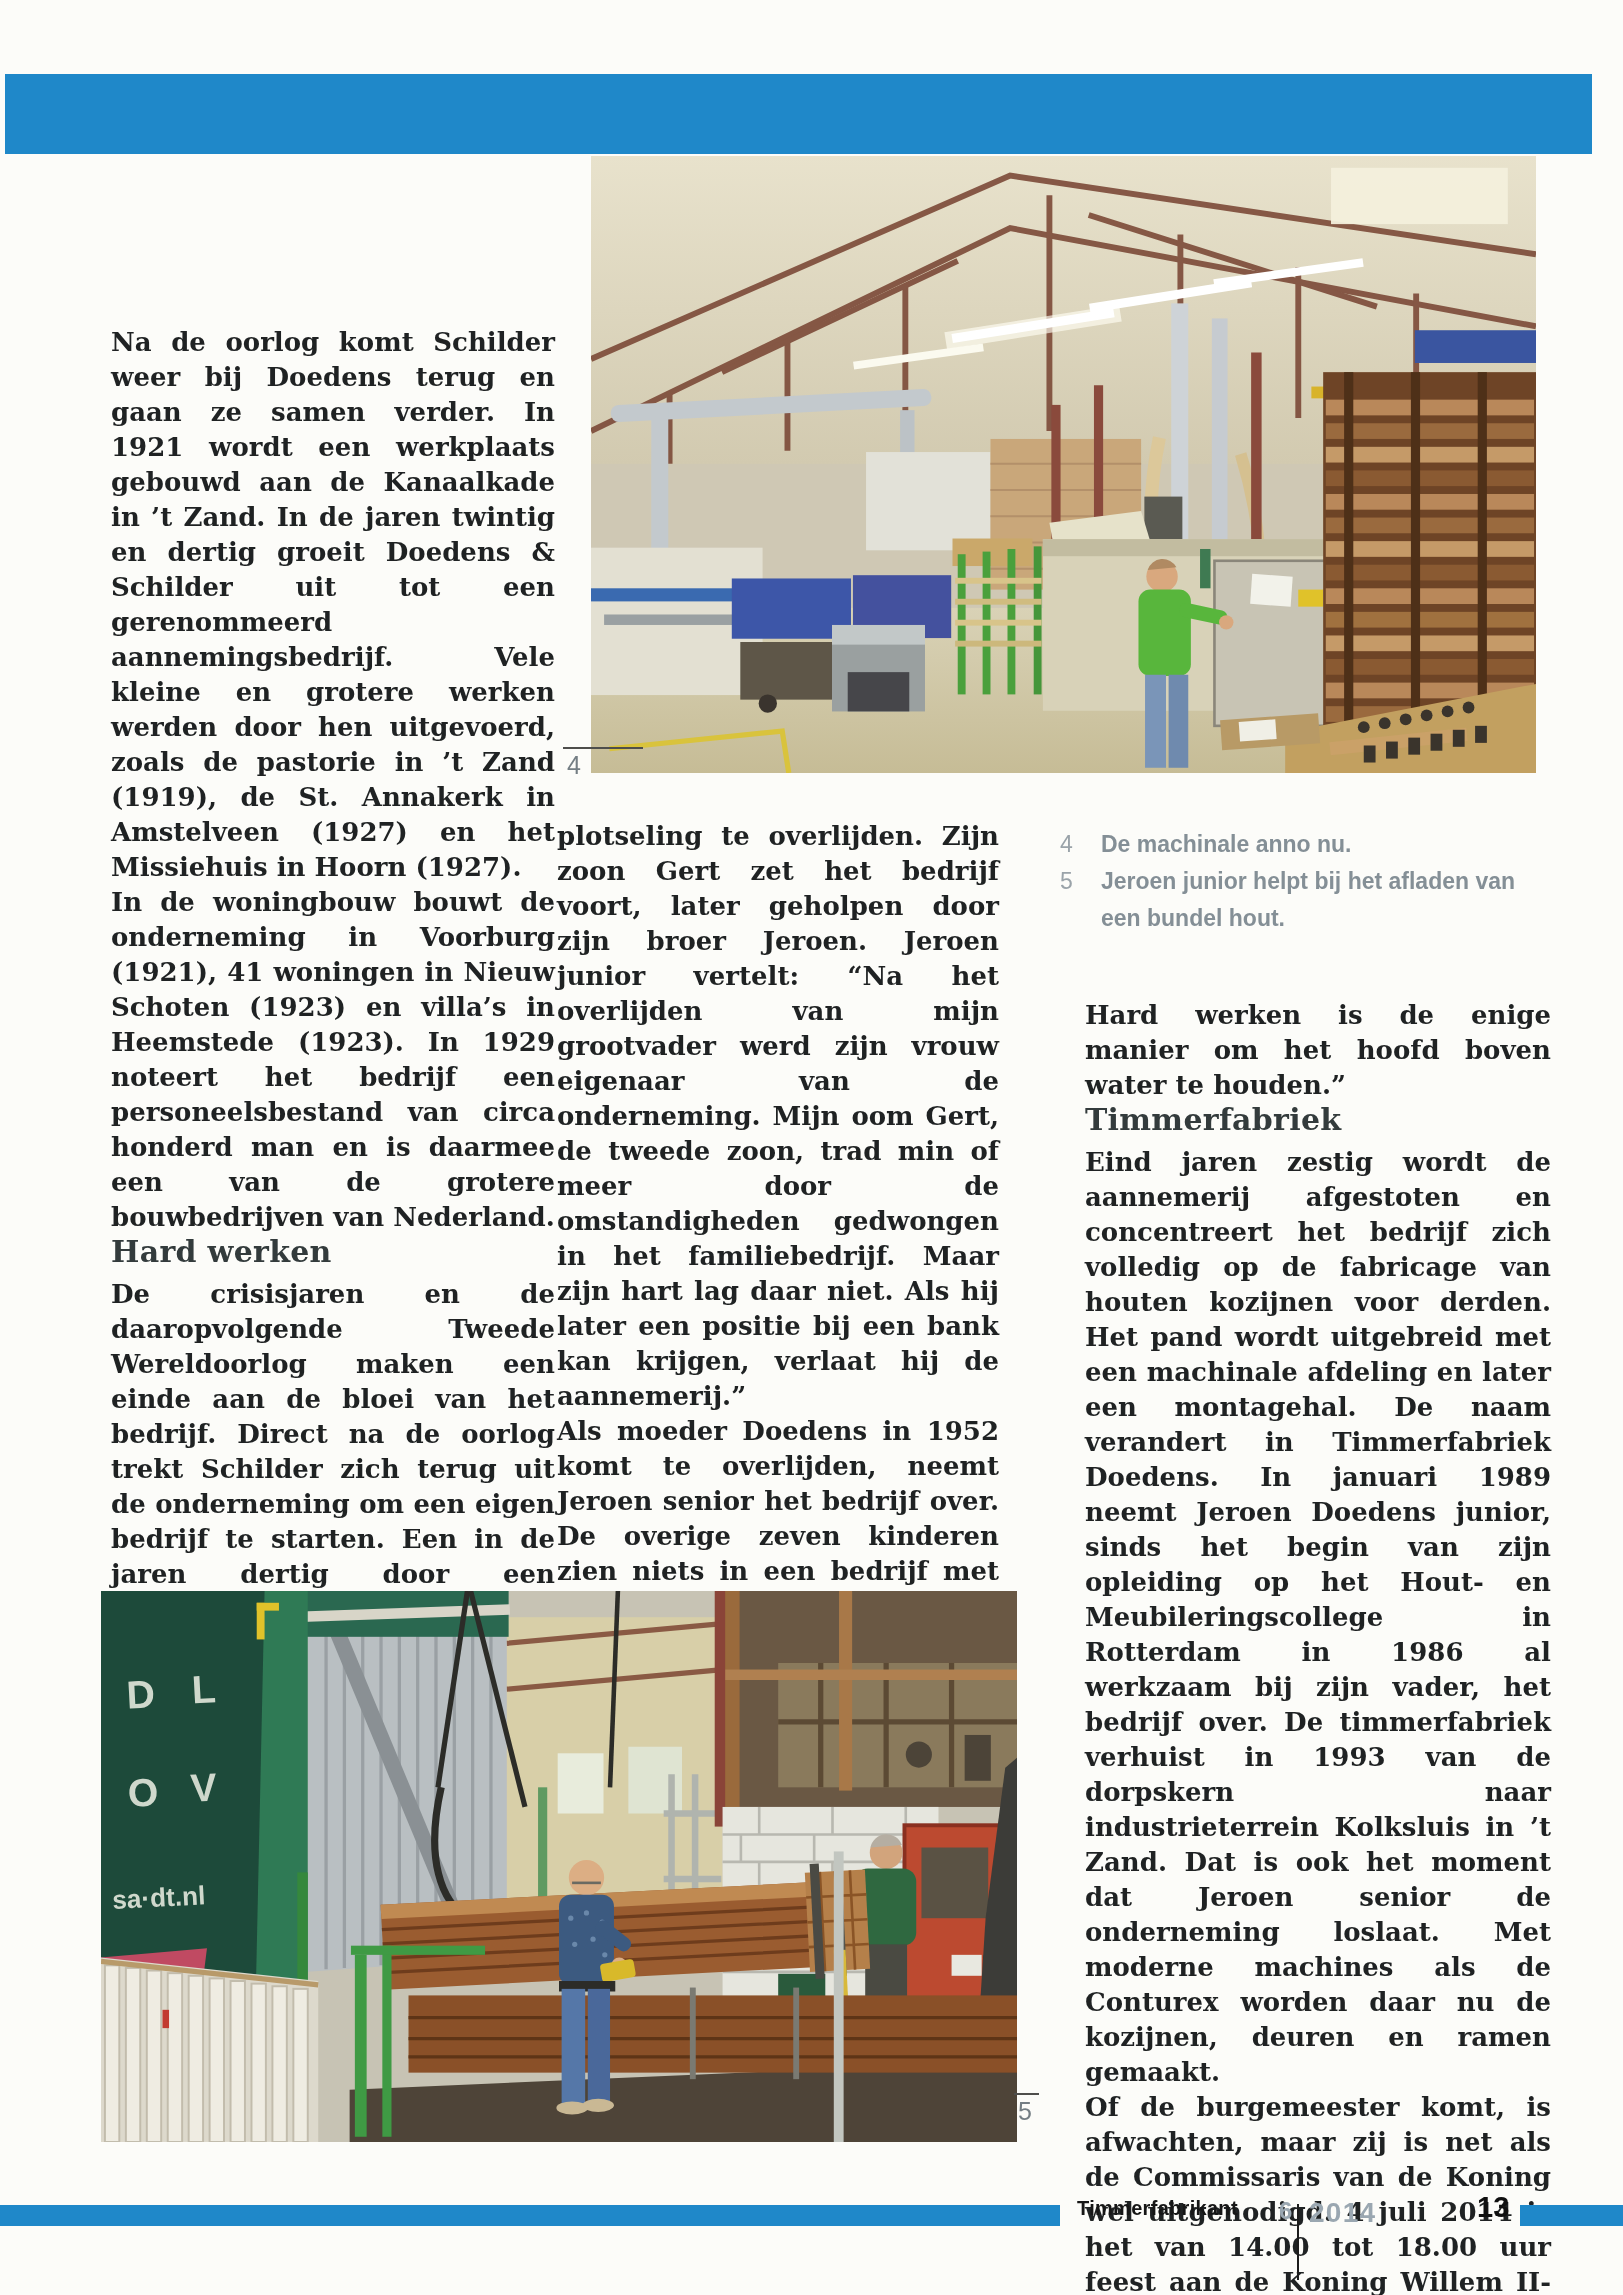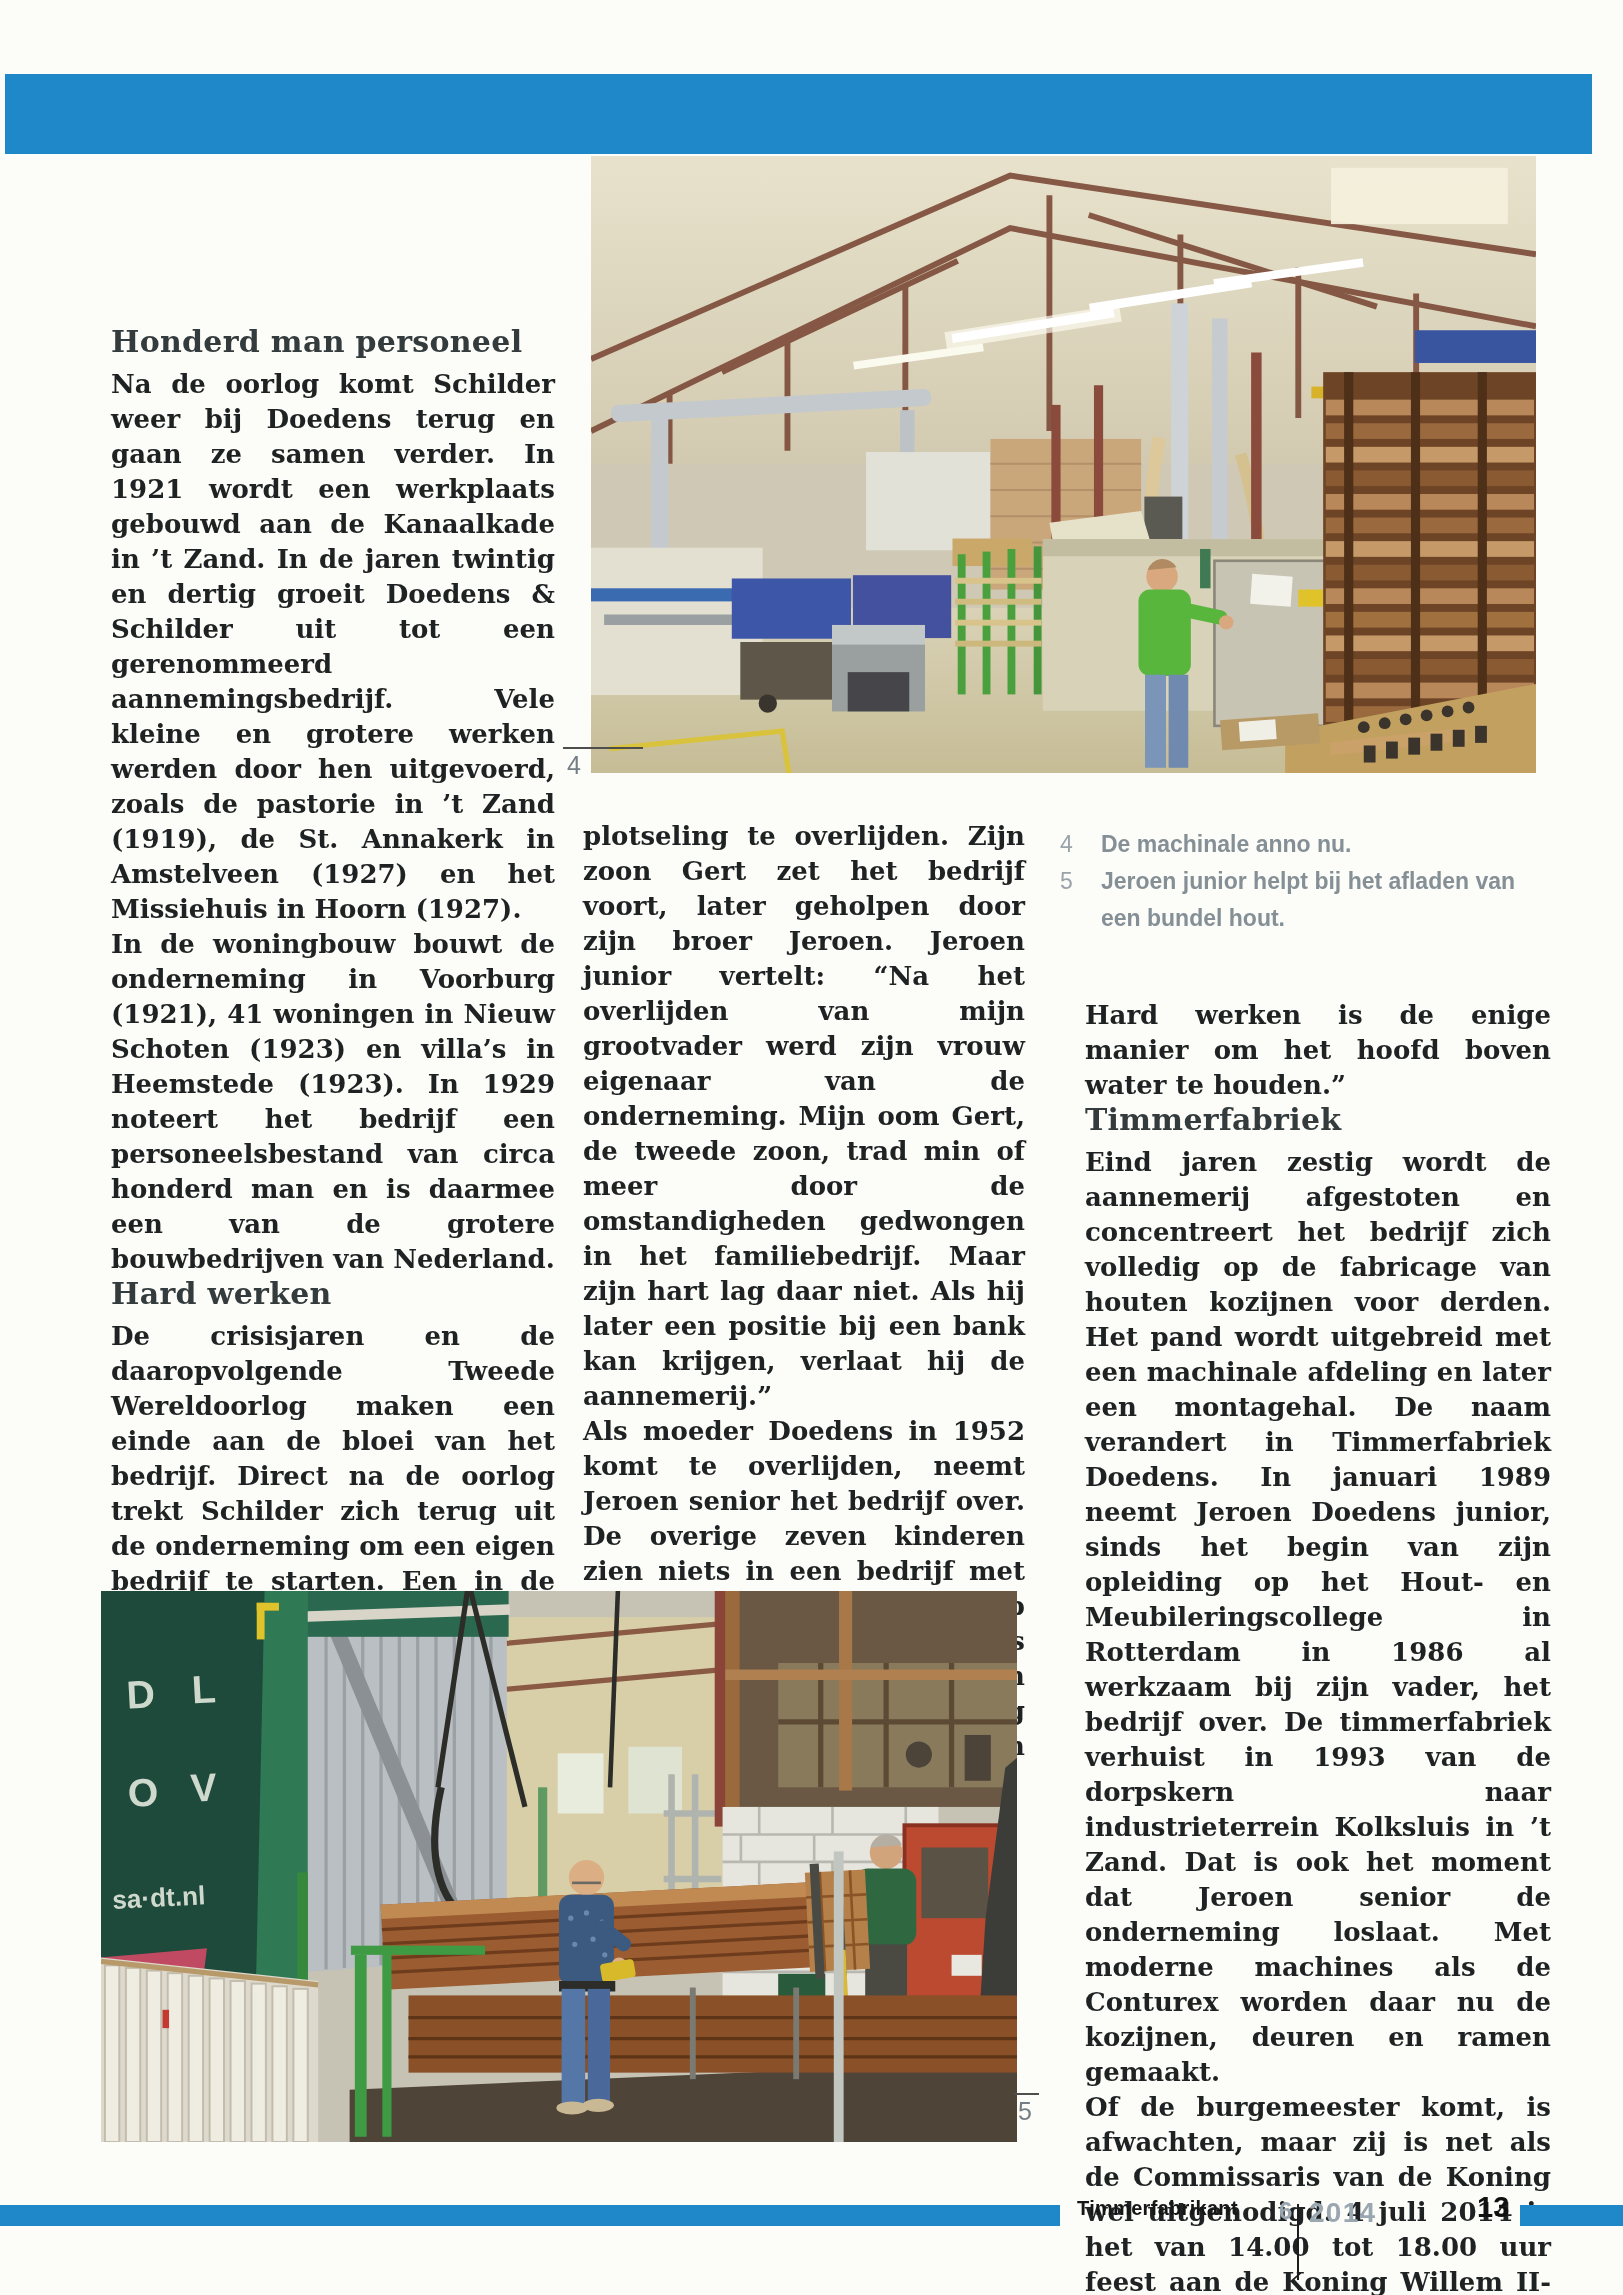--- a/index.html
+++ b/index.html
@@ -8,21 +8,21 @@
   .band{position:absolute;background:#1f88c9;}
   #band-top{left:5.2px;top:74px;width:1587px;height:80px;}
 
   .photo{position:absolute;overflow:hidden;background:#cfc8b4;}
   #photo-top{left:591px;top:156px;width:945px;height:617px;}
   #photo-bottom{left:101px;top:1591px;width:916px;height:551px;}
   .photo svg{display:block;width:100%;height:100%;}
 
   .col{position:absolute;text-align:justify;color:#1f2223;font-size:26px;line-height:35px;}
   #col1{left:111px;top:325px;width:444px;}
-  #col2{left:583px;top:819px;width:442px;}
+  #col2{left:557px;top:819px;width:442px;}
   #col3-captions{left:1060px;top:826px;width:467px;}
   #col3{left:1085px;top:998px;width:466px;}
   h3.head{font-weight:bold;color:#333b3c;font-size:30px;line-height:34px;margin:0 0 7.9px 0;
           letter-spacing:0.3px;text-align:left;}
   .gap-head{margin-top:37px;}
   p.body{margin:0;font-weight:bold;}
 
   .cap-row{display:flex;font-family:"Liberation Sans",sans-serif;font-size:23px;line-height:37px;
            color:#848f96;font-weight:bold;text-align:left;}
   .cap-num{width:41px;flex:none;color:#9aa3a9;font-weight:normal;}
@@ -198,21 +198,20 @@
         <rect x="962" y="856" width="150" height="46" fill="#b89a66" transform="rotate(-4 1037 879)"></rect>
         <rect x="990" y="862" width="56" height="30" fill="#f0efe6" transform="rotate(-4 1018 877)"></rect>
       </g>
     </svg>
   </div>
 
   <div class="marker-line" id="marker4-line"></div>
   <div class="marker-num" id="marker4-num">4</div>
 
   <div class="col" id="col1">
-    <h3 class="head">Honderd man personeel</h3>
     <p class="body">Na de oorlog komt Schilder weer bij Doedens terug en gaan ze samen verder. In 1921 wordt een werkplaats gebouwd aan de Kanaalkade in ’t Zand. In de jaren twintig en dertig groeit Doedens &amp; Schilder uit tot een gerenommeerd aannemingsbedrijf. Vele kleine en grotere werken werden door hen uitgevoerd, zoals de pastorie in ’t Zand (1919), de St. Annakerk in Amstelveen (1927) en het Missiehuis in Hoorn (1927).</p>
     <p class="body">In de woningbouw bouwt de onderneming in Voorburg (1921), 41 woningen in Nieuw Schoten (1923) en villa’s in Heemstede (1923). In 1929 noteert het bedrijf een personeelsbestand van circa honderd man en is daarmee een van de grotere bouwbedrijven van Nederland.</p>
     <h3 class="head gap-head">Hard werken</h3>
     <p class="body">De crisisjaren en de daaropvolgende Tweede Wereldoorlog maken een einde aan de bloei van het bedrijf. Direct na de oorlog trekt Schilder zich terug uit de onderneming om een eigen bedrijf te starten. Een in de jaren dertig door een bedrijfsongeval verbrijzeld been en een als gevolg daarvan kwakkelende gezondheid eisen hun tol en in december 1945 komt bedrijfsoprichter Willem Doedens vrij</p>
   </div>
 
   <div class="col" id="col2">
     <p class="body">plotseling te overlijden. Zijn zoon Gert zet het bedrijf voort, later geholpen door zijn broer Jeroen. Jeroen junior vertelt: “Na het overlijden van mijn grootvader werd zijn vrouw eigenaar van de onderneming. Mijn oom Gert, de tweede zoon, trad min of meer door de omstandigheden gedwongen in het familiebedrijf. Maar zijn hart lag daar niet. Als hij later een positie bij een bank kan krijgen, verlaat hij de aannemerij.”</p>
     <p class="body">Als moeder Doedens in 1952 komt te overlijden, neemt Jeroen senior het bedrijf over. De overige zeven kinderen zien niets in een bedrijf met meer schulden dan baten op de balans. Jeroen: “Het was een moeilijke tijd, maar mijn vader heeft de onderneming in zijn eentje aanvaard en voortgezet.</p>
   </div>

